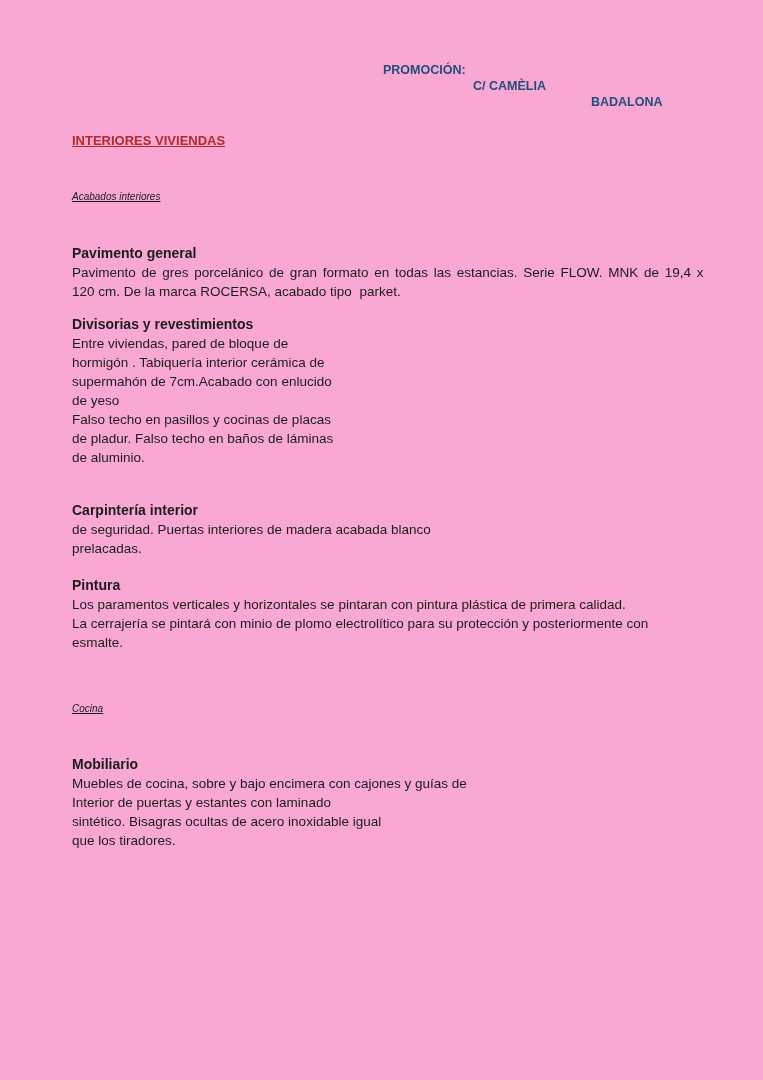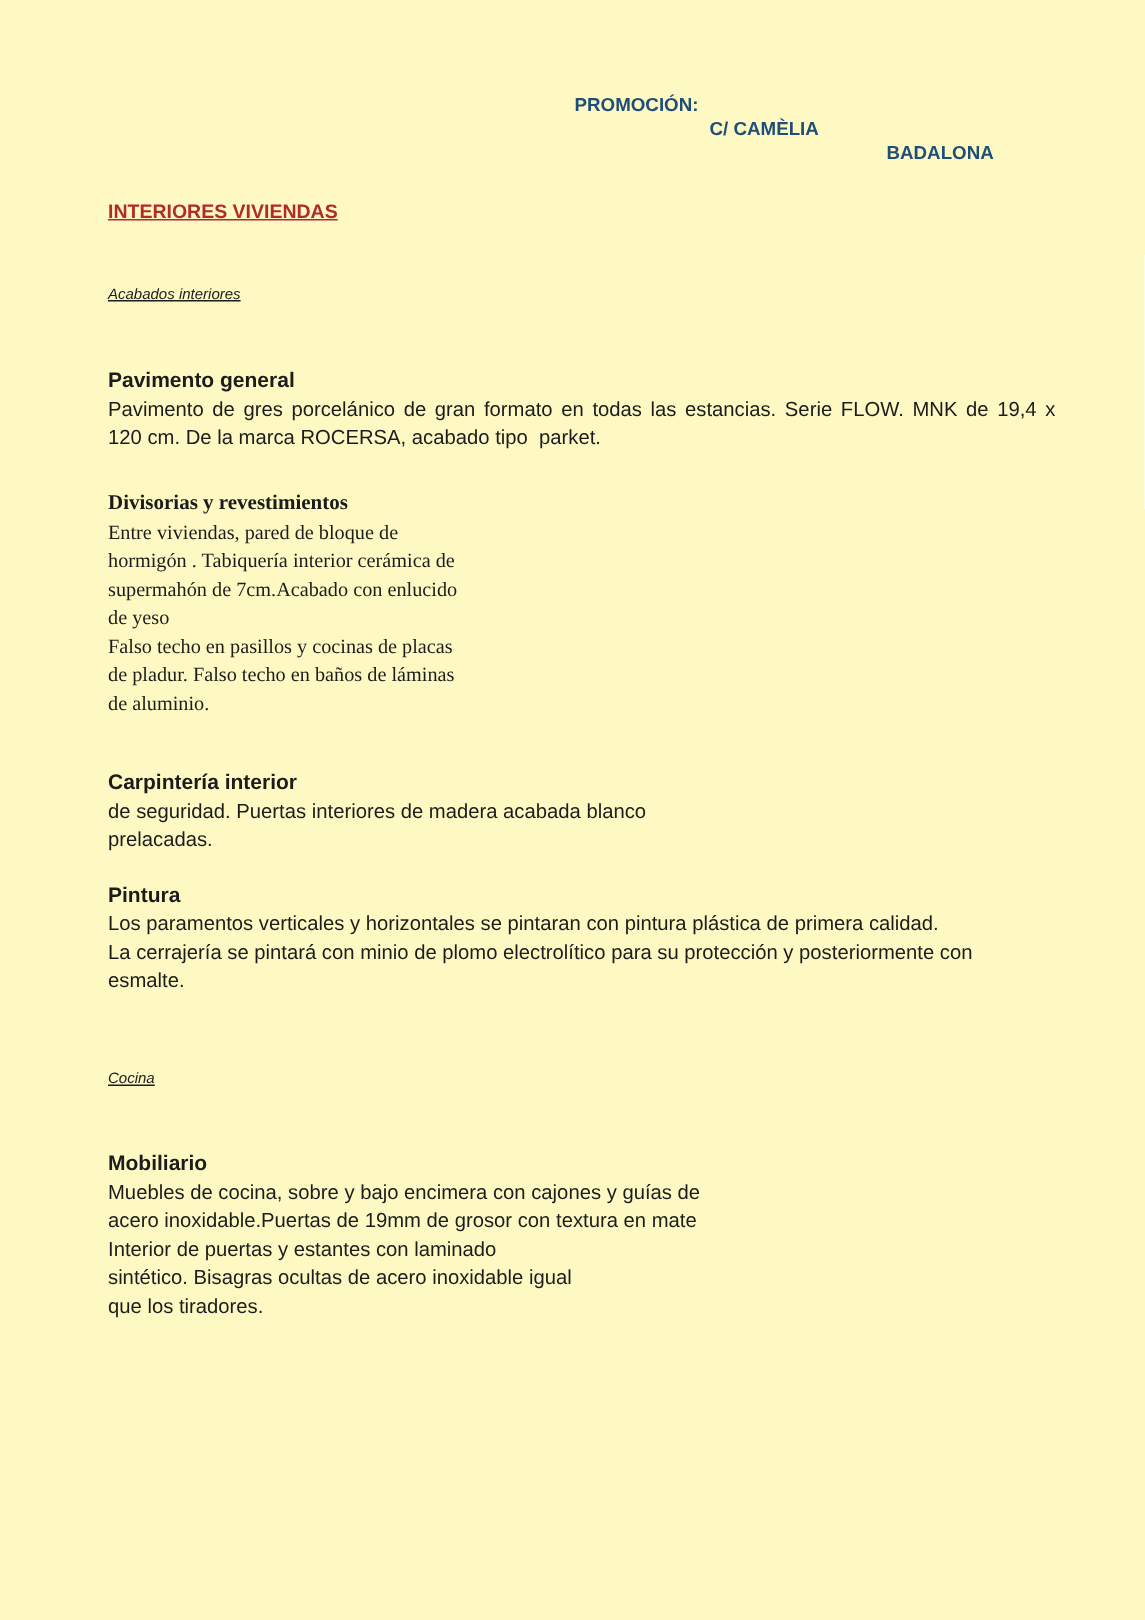--- a/index.html
+++ b/index.html
@@ -5,21 +5,21 @@
   :root{
     --blue:#1F4E79;
     --red:#B02B2A;
     --ink:#1C1C1C;
   }
   html,body{margin:0;padding:0;background:#ffffff;}
   .page{
     position:relative;
     width:763px;
     height:1080px;
-    background:#fef9c3;
+    background:#f9a8d4;
     overflow:hidden;
     font-family:"Liberation Sans", sans-serif;
     color:var(--ink);
   }
   
   .header{
     position:absolute;
     top:46px;
     left:0;
     width:763px;
@@ -64,21 +64,21 @@
     line-height:19px;
     white-space:pre;
   }
   .line{
     font-size:13.5px;
     line-height:19px;
     white-space:pre;
   }
   .stretch{word-spacing:2px;}
   #sec-pavimento{margin-top:38px;}
-  #sec-divisorias{margin-top:25px;font-family:Liberation Serif, serif;}
+  #sec-divisorias{margin-top:14px;}
   #sec-carpinteria{margin-top:34px;}
   #sec-pintura{margin-top:18px;}
   .cocina-heading{margin-top:47px;}
   #sec-mobiliario{margin-top:37px;}
 </style>
 </head>
 <body>
 
 <div class="page">
 
@@ -122,20 +122,19 @@
       <div class="line">Los paramentos verticales y horizontales se pintaran con pintura plástica de primera calidad.</div>
       <div class="line">La cerrajería se pintará con minio de plomo electrolítico para su protección y posteriormente con</div>
       <div class="line">esmalte.</div>
     </div>
 
     <div class="cocina-heading">Cocina</div>
 
     <div class="section" id="sec-mobiliario">
       <div class="sec-heading">Mobiliario</div>
       <div class="line">Muebles de cocina, sobre y bajo encimera con cajones y guías de</div>
-      <div class="line">acero inoxidable.Puertas de 19mm de grosor con textura en mate</div>
       <div class="line">Interior de puertas y estantes con laminado</div>
       <div class="line">sintético. Bisagras ocultas de acero inoxidable igual</div>
       <div class="line">que los tiradores.</div>
     </div>
 
   </div>
 </div>
 
 </body></html>

